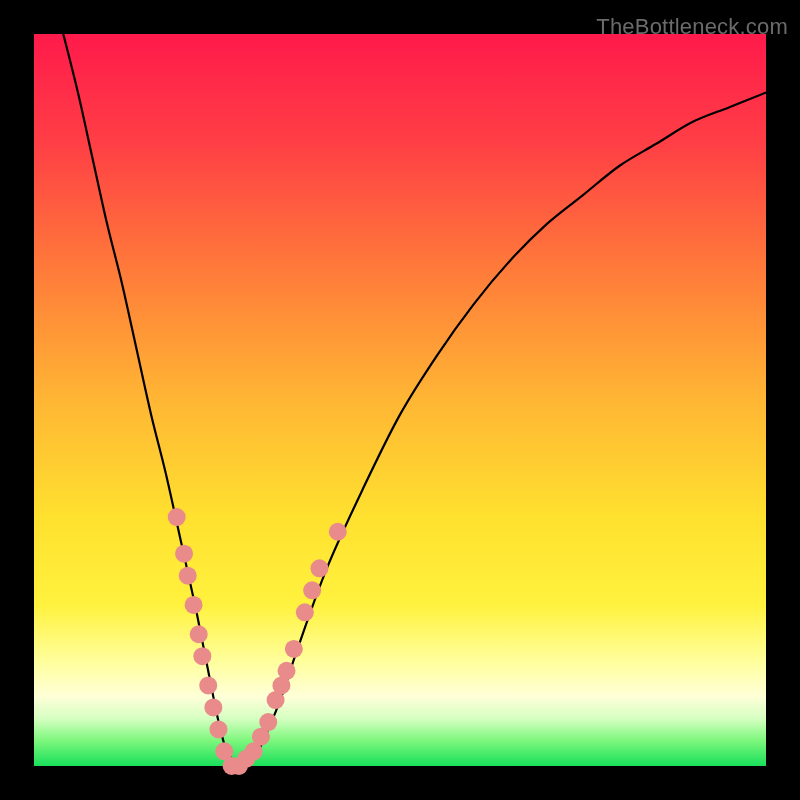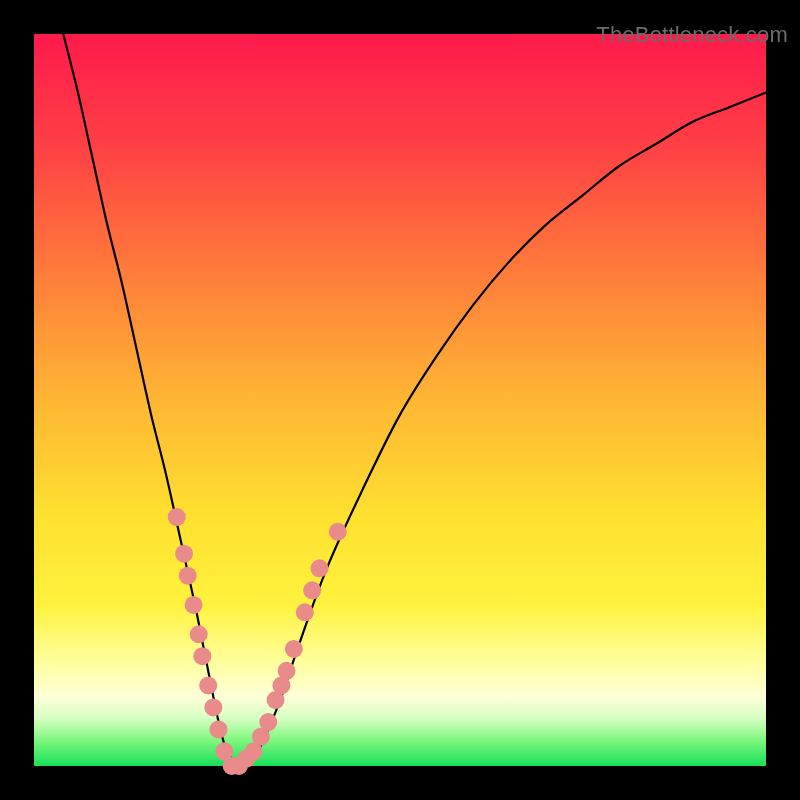--- a/index.html
+++ b/index.html
@@ -14,21 +14,21 @@
   .frame {
     position: absolute;
     left: 0;
     top: 0;
     width: 800px;
     height: 800px;
     background: #000;
   }
   .watermark {
     position: absolute;
-    top: 22px;
+    top: 14px;
     right: 12px;
     color: #6b6b6b;
     font-size: 22px;
     letter-spacing: 0.2px;
     font-weight: 500;
     user-select: none;
   }
   svg {
     position: absolute;
     left: 0;

